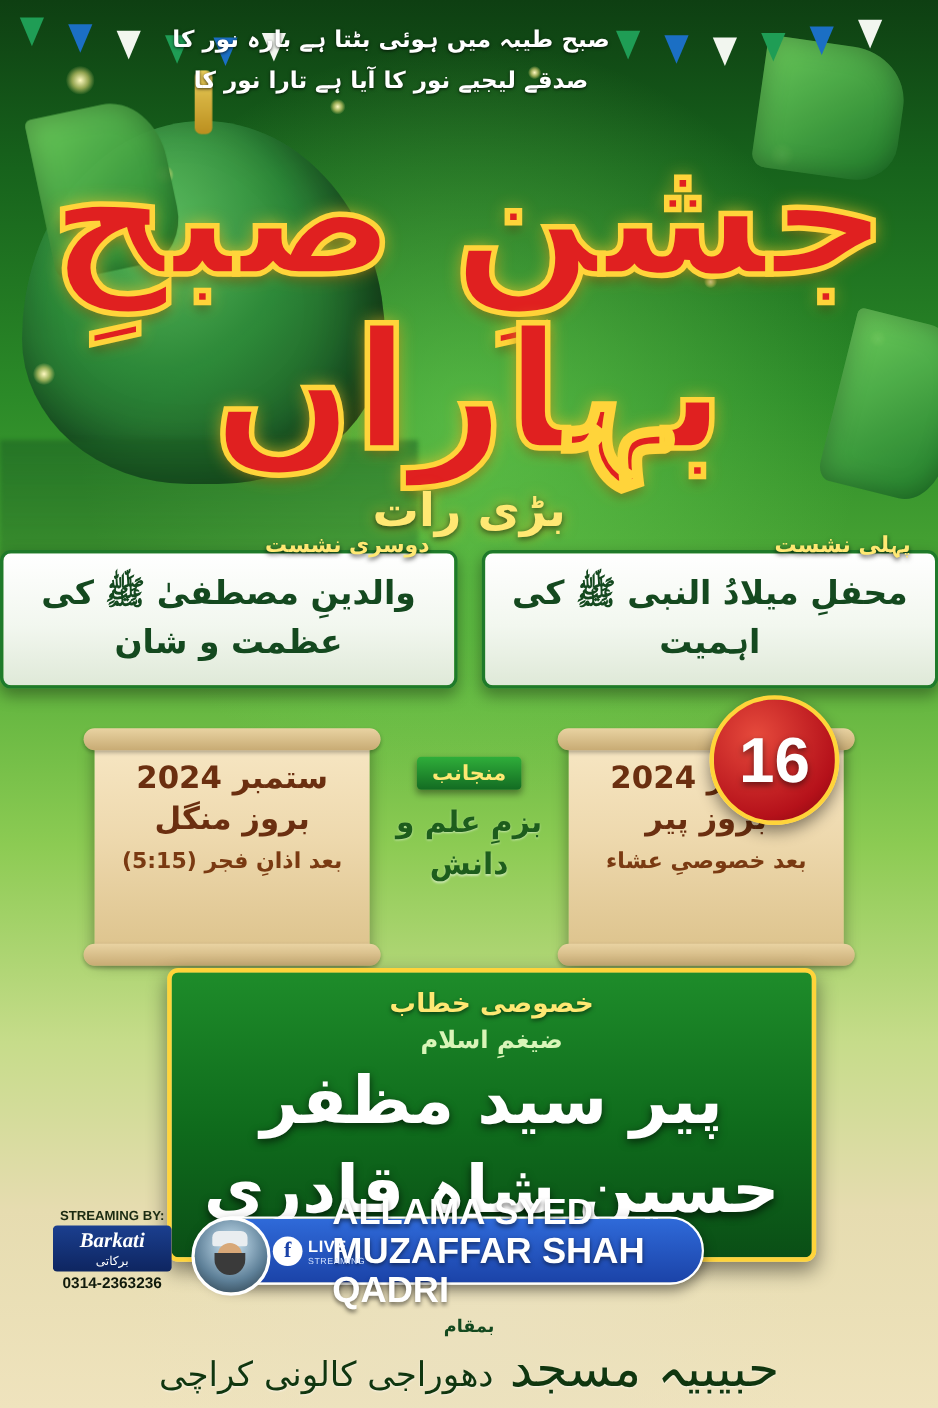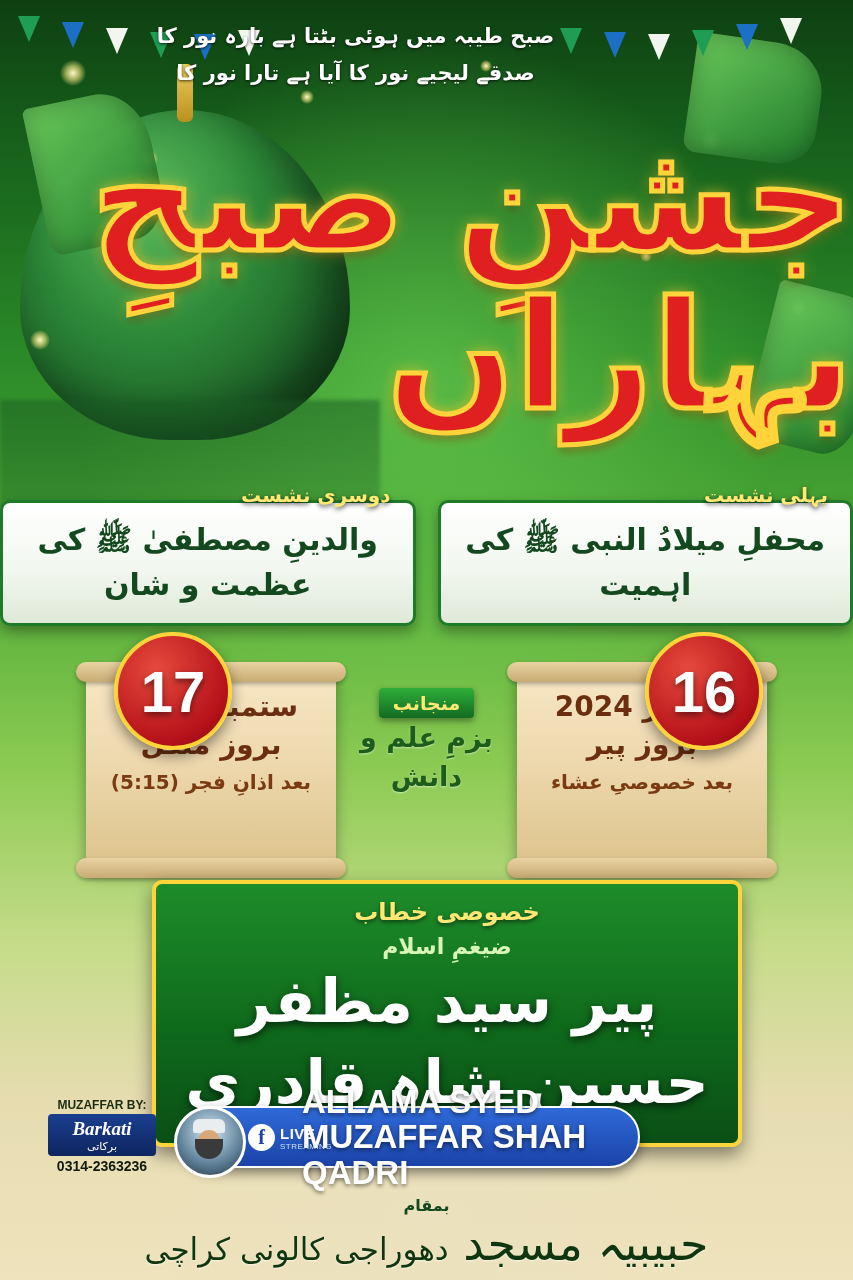--- a/index.html
+++ b/index.html
@@ -96,20 +96,21 @@
     font-size: 21px;
     line-height: 1.75;
     font-weight: bold;
   }
   
   .title-wrap {
     position: absolute;
     top: 120px;
     left: 0;
     width: 853px;
+    text-align: center;
     pointer-events: none;
   }
   .title-main {
     font-size: 150px;
     line-height: 1.05;
     font-weight: bold;
     color: #e02020;
     -webkit-text-stroke: 5px #ffd43a;
     text-shadow:
       0 0 16px rgba(255,200,40,.85),
@@ -231,20 +232,21 @@
   .ribbon-tag {
     display: inline-block;
     background: linear-gradient(180deg,#2fae3a,#136b22);
     color: #ffe873;
     font-size: 19px;
     padding: 4px 14px;
     border-radius: 4px;
     box-shadow: 0 3px 7px rgba(0,0,0,.4);
   }
   .ribbon-text {
+    margin-top: 10px;
     font-size: 27px;
     line-height: 1.45;
     color: #1d5d1c;
     text-shadow: 0 1px 2px rgba(255,255,255,.5);
   }
   
   .speaker-panel {
     position: absolute;
     top: 880px;
     left: 152px;
@@ -434,20 +436,21 @@
     <div class="flag w" style="left:780px;top:18px;"></div>
   </div>
 
   <div class="couplet urdu">
     <div>صبح طیبہ میں ہوئی بٹتا ہے بارہ نور کا</div>
     <div>صدقے لیجیے نور کا آیا ہے تارا نور کا</div>
   </div>
 
   <div class="title-wrap">
     <div class="title-main urdu">جشنِ صبحِ بہاراں</div>
+    <div class="title-sub urdu">بڑی رات</div>
   </div>
 
   <div class="sessions">
     <div class="session">
       <div class="session-tag urdu">پہلی نشست</div>
       <div class="session-text urdu">محفلِ میلادُ النبی ﷺ کی اہمیت</div>
     </div>
     <div class="session">
       <div class="session-tag urdu">دوسری نشست</div>
       <div class="session-text urdu">والدینِ مصطفیٰ ﷺ کی عظمت و شان</div>
@@ -466,36 +469,35 @@
 
     <div class="scroll left">
       <div class="scroll-inner urdu">
         <div class="scroll-date">ستمبر 2024</div>
         <div class="scroll-date">بروز منگل</div>
         <div class="scroll-note">بعد اذانِ فجر (5:15)</div>
       </div>
     </div>
 
     <div class="daybadge right">16</div>
-    <div class="daybadge left">17</div>
 
     <div class="center-ribbon">
       <div class="ribbon-tag urdu">منجانب</div>
       <div class="ribbon-text urdu">بزمِ علم و دانش</div>
     </div>
   </div>
 
   <div class="speaker-panel">
     <div class="speaker-kicker urdu">خصوصی خطاب</div>
     <div class="speaker-title urdu">ضیغمِ اسلام</div>
     <div class="speaker-name urdu">پیر سید مظفر حسین شاہ قادری</div>
   </div>
 
   <div class="designer">
-    <div class="designer-label">MUZAFFAR BY:</div>
+    <div class="designer-label">STREAMING BY:</div>
     <div class="designer-card">
       <div class="designer-brand">Barkati</div>
       <div class="designer-urdu urdu">برکاتی</div>
     </div>
     <div class="designer-phone">0314-2363236</div>
   </div>
 
   <div class="livebar">
     <div class="avatar">
       <div class="cap"></div>

